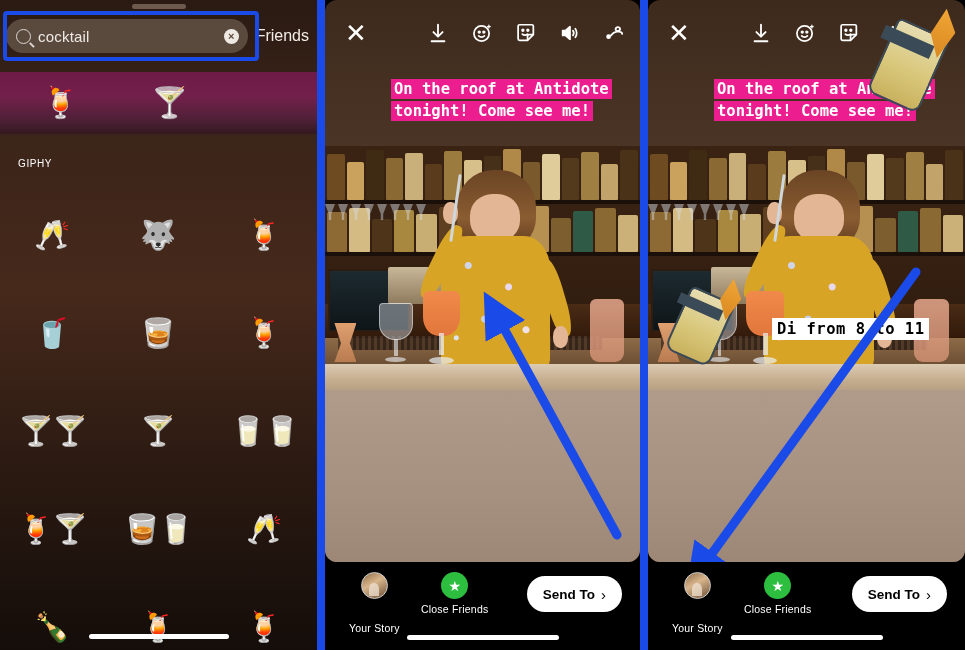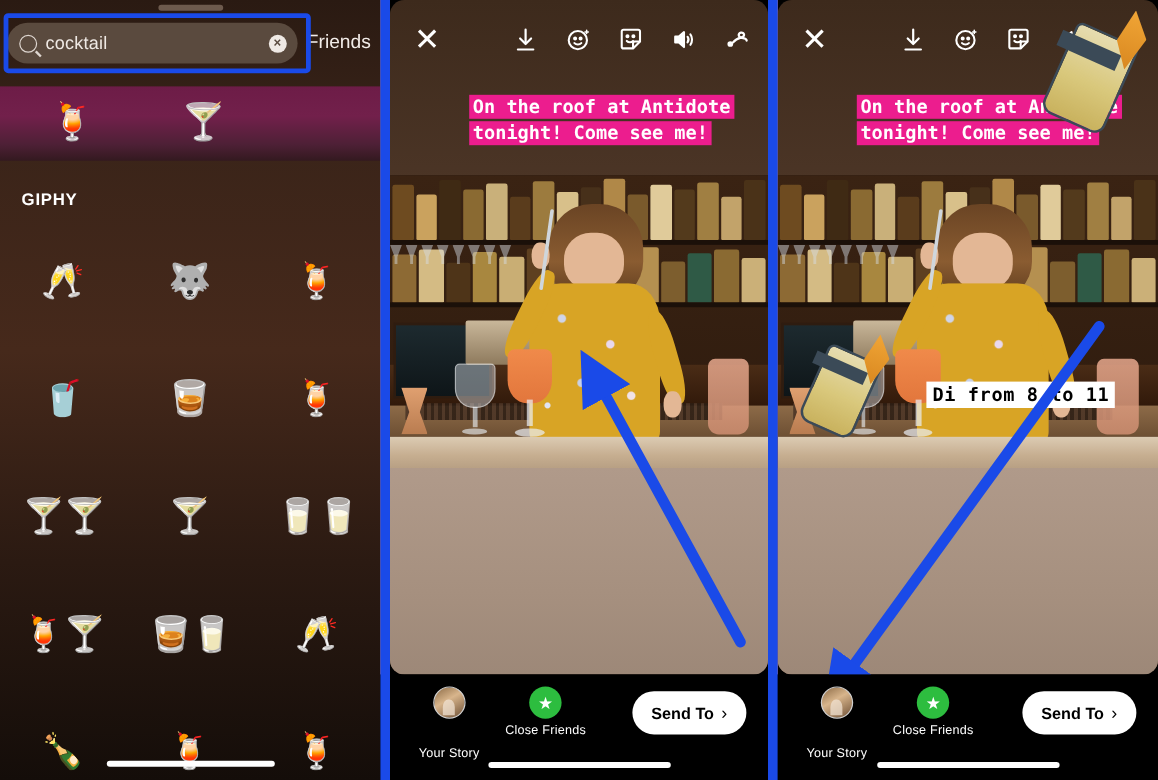--- a/index.html
+++ b/index.html
@@ -36,21 +36,21 @@
   .hl-box{position:absolute;left:3px;top:11px;width:256px;height:50px;border:4px solid #1a4ae8;
           border-radius:4px;box-sizing:border-box;z-index:20;pointer-events:none;}
 
   .emoji-strip{position:absolute;top:72px;left:0;right:0;height:62px;
        background:linear-gradient(180deg,#6d1c47 0%,#72204b 40%,#4e2036 78%,#33191f 100%);
        display:flex;align-items:center;}
   .emoji-strip .e{font-size:30px;line-height:1;}
   .e1{margin-left:42px;}
   .e2{margin-left:72px;}
 
-  .giphy{position:absolute;top:158px;left:18px;color:#fff;font-size:14px;font-weight:bold;letter-spacing:.6px;}
+  .giphy{position:absolute;top:158px;left:18px;color:#fff;font-size:10px;font-weight:normal;letter-spacing:.6px;}
   .grid{position:absolute;top:186px;left:0;right:0;bottom:0;}
   .grow{display:flex;height:98px;align-items:center;}
   .gcell{flex:1;display:flex;align-items:center;justify-content:center;font-size:29px;line-height:1;}
   .gcell.two{letter-spacing:-2px;}
   .homebar{position:absolute;bottom:11px;left:50%;transform:translateX(-50%);
            width:140px;height:5px;border-radius:3px;background:#fff;z-index:30;}
 
   
   .story{position:absolute;left:0;top:0;width:100%;height:562px;border-radius:12px;overflow:hidden;
          background:linear-gradient(180deg,#3d2a1c 0%,#5a4030 55%,#6b4f3c 100%);}

